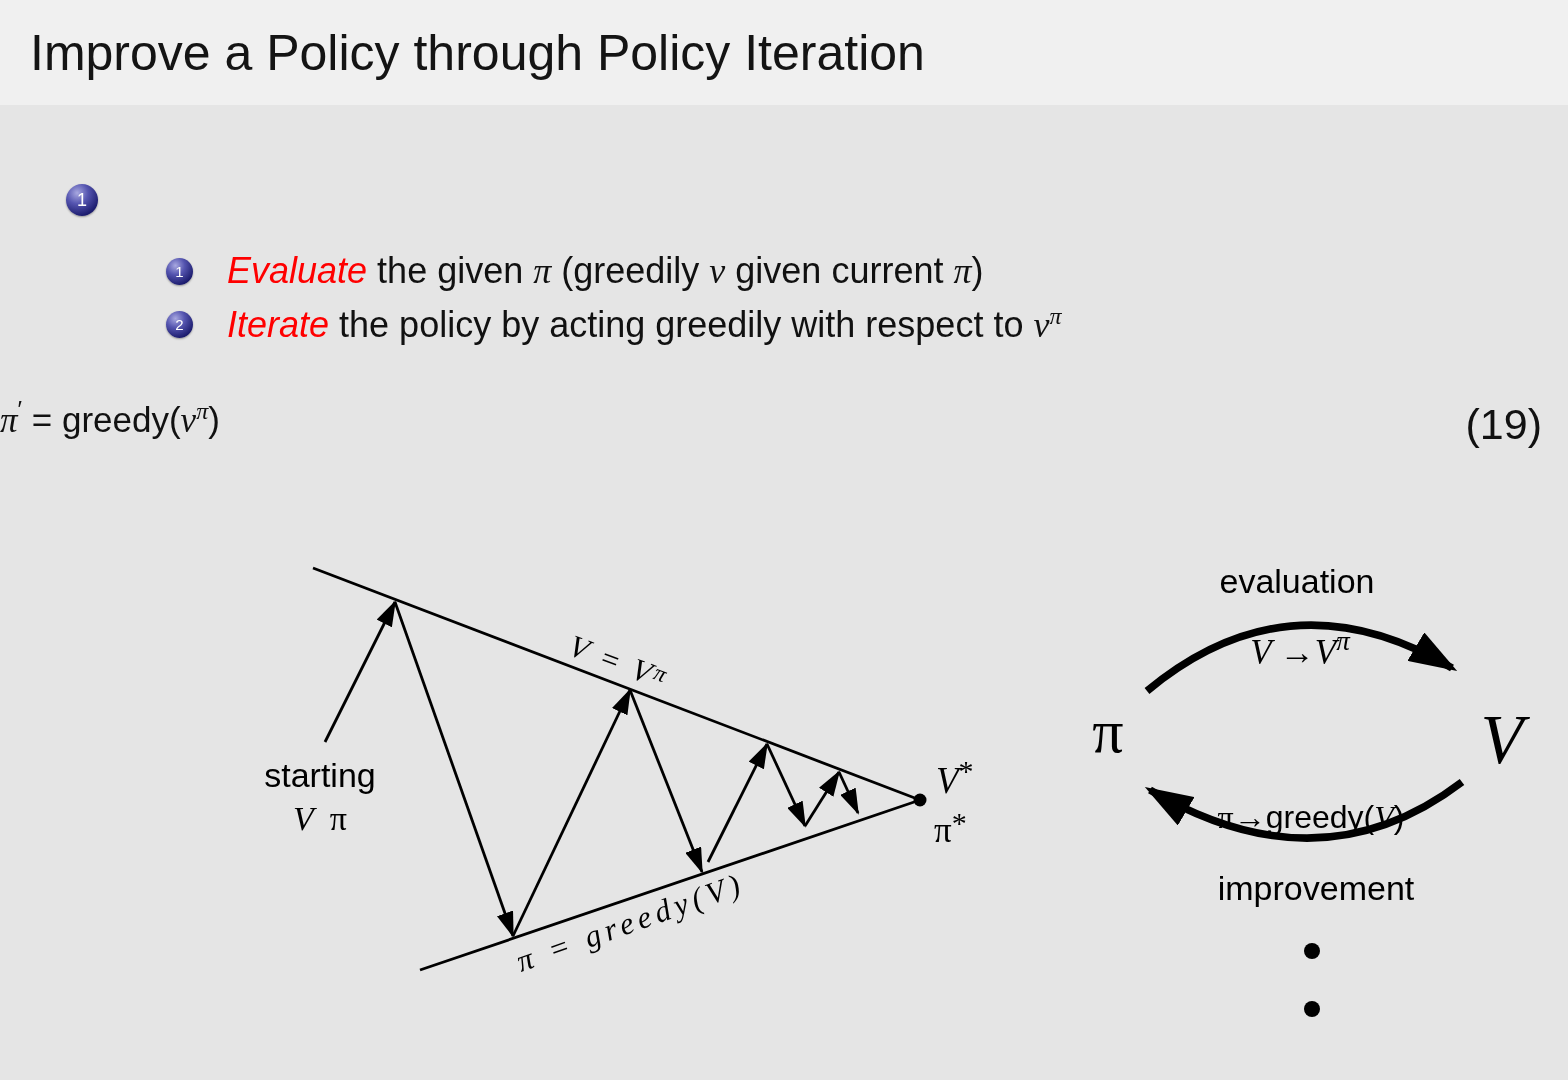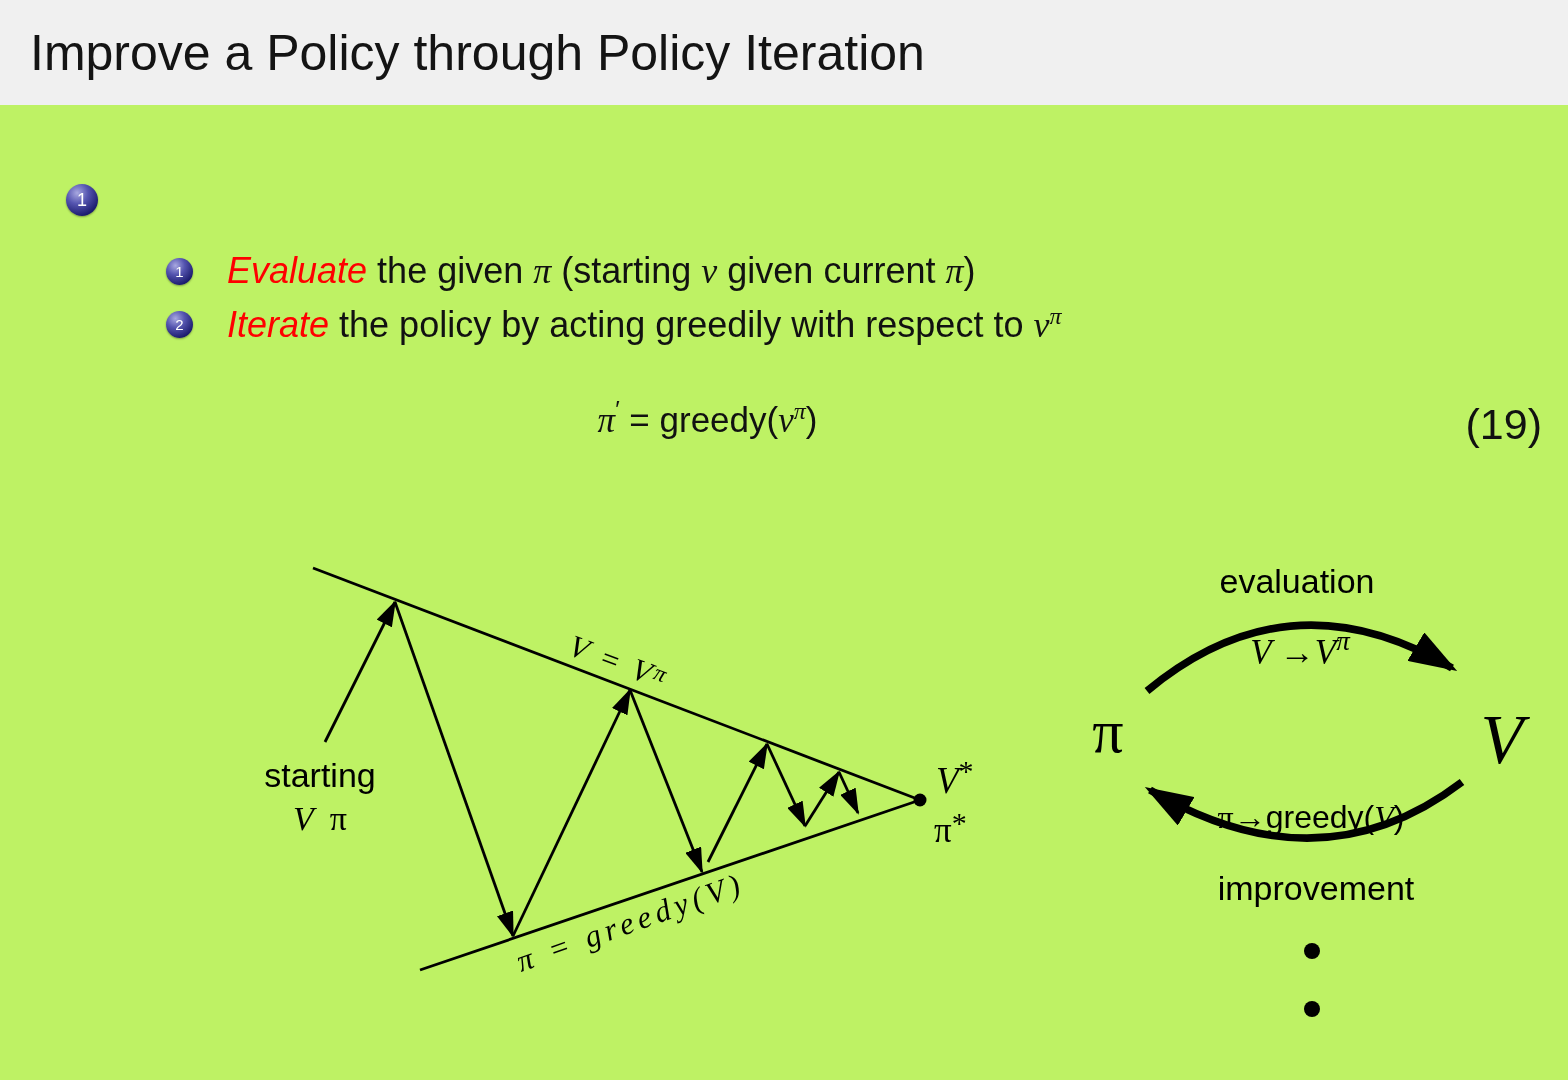--- a/index.html
+++ b/index.html
@@ -1,17 +1,17 @@
 <!DOCTYPE html>
 <html><head>
 <meta charset="utf-8">
 <style>
   html,body{margin:0;padding:0;background:#ffffff;}
   .slide{
-    position:relative;width:1568px;height:1080px;background:#bef264;overflow:hidden;
+    position:relative;width:1568px;height:1080px;background:#e5e5e5;overflow:hidden;
     font-family:"Liberation Sans",sans-serif;color:#111111;
   }
   
   .titlebar{
     position:absolute;left:0;top:0;width:1568px;height:105px;
     background:#f0f0f0;display:flex;align-items:center;
   }
   .titlebar h1{
     margin:0 0 0 30px;font-size:50px;font-weight:normal;color:#141414;
     letter-spacing:0px;
@@ -29,21 +29,21 @@
   .row-main .btxt{font-size:38px;}
   .row-sub1{left:166px;top:250px;gap:34px;}
   .row-sub2{left:166px;top:303px;gap:34px;}
   .row-sub1 .ball,.row-sub2 .ball{width:27px;height:27px;font-size:15px;}
   .row-sub1 .btxt,.row-sub2 .btxt{font-size:36px;}
   .red{color:#ff0000;font-style:italic;}
   .mi{font-family:"Liberation Serif",serif;font-style:italic;}
   .btxt sup{font-size:24px;}
   
   .equation{
-    position:absolute;left:10px;top:396px;width:1395px;text-align:center;
+    position:absolute;left:0;top:396px;width:1395px;
     font-size:35px;color:#111;
   }
   .equation .prime{font-size:24px;vertical-align:14px;}
   .equation sup{font-size:24px;}
   .eq-number{
     position:absolute;right:26px;top:400px;font-size:43px;color:#111;
   }
   
   .diagram{position:absolute;left:0;top:0;width:1568px;height:1080px;}
   .t-sans{font-family:"Liberation Sans",sans-serif;}
@@ -58,21 +58,21 @@
   <header class="titlebar">
     <h1>Improve a Policy through Policy Iteration</h1>
   </header>
 
   <div class="bullet-row row-main">
     <span class="ball">1</span>
   </div>
 
   <div class="bullet-row row-sub1">
     <span class="ball">1</span>
-    <span class="btxt"><span class="red">Evaluate</span><span> the given </span><span class="mi">π</span><span> (starting </span><span class="mi">v</span><span> given current </span><span class="mi">π</span><span>)</span></span>
+    <span class="btxt"><span class="red">Evaluate</span><span> the given </span><span class="mi">π</span><span> (greedily </span><span class="mi">v</span><span> given current </span><span class="mi">π</span><span>)</span></span>
   </div>
 
   <div class="bullet-row row-sub2">
     <span class="ball">2</span>
     <span class="btxt"><span class="red">Iterate</span><span> the policy by acting greedily with respect to </span><span class="mi">v</span><sup class="mi">π</sup></span>
   </div>
 
   <div class="equation"><span class="mi">π</span><span class="prime">′</span><span> = </span><span>greedy(</span><span class="mi">v</span><sup class="mi">π</sup><span>)</span></div>
   <div class="eq-number">(19)</div>
 

